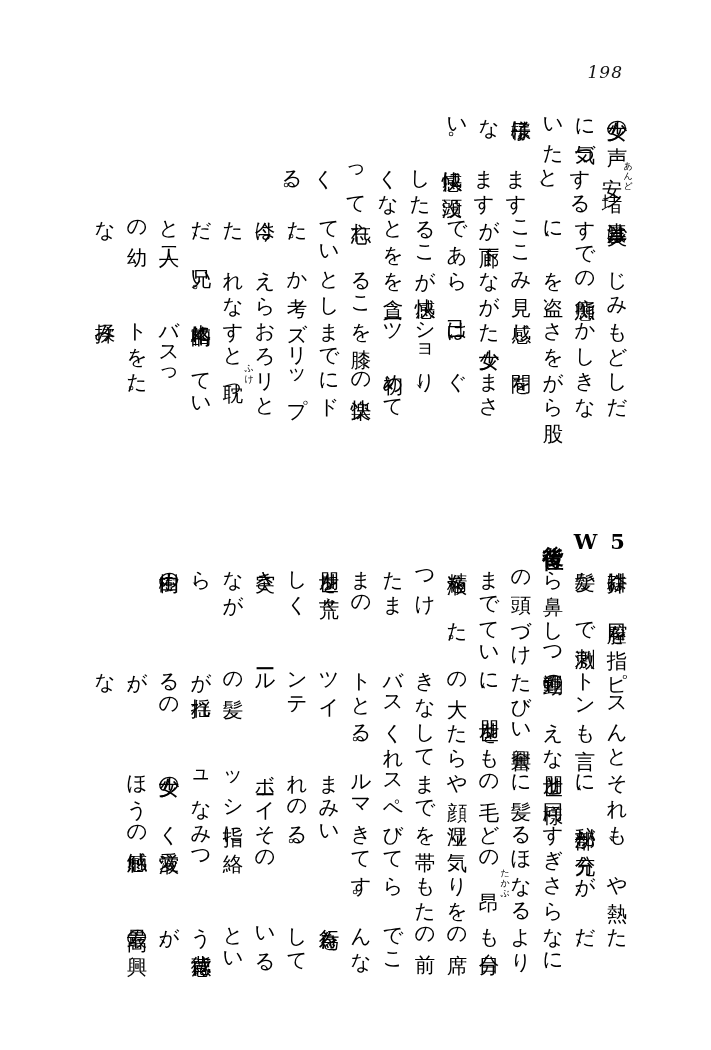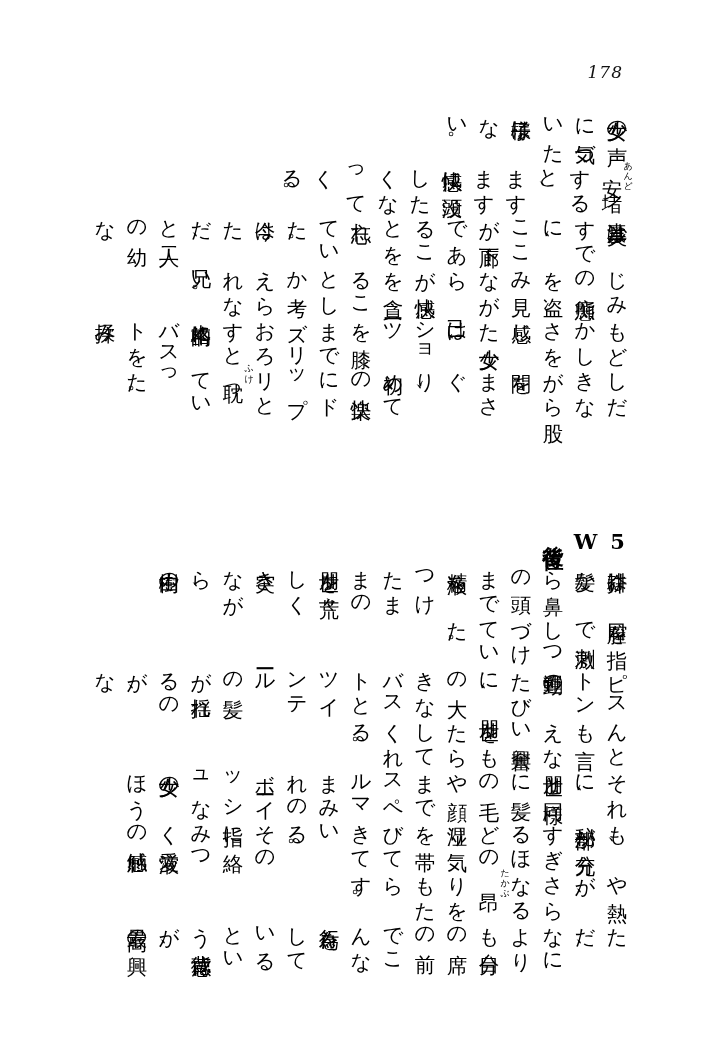--- a/index.html
+++ b/index.html
@@ -70,21 +70,21 @@
     font-size: 9px;
     letter-spacing: 0px;
     line-height: 1;
   }
 </style>
 </head>
 <body>
 
 <div class="page">
 
-  <div class="page-number">178</div>
+  <div class="page-number">198</div>
 
   <div class="text-block">
 
     <div class="column">少女の声に気づいた様子はない。</div>
 
     <div class="column"><ruby>安堵<rt>あんど</rt></ruby>すると、ますます快感に没頭したくなってくる。</div>
 
     <div class="column">真沙美はすでに、ここが廊下であることを忘れていた。　今はただ、兄と二人の幼な</div>
 
     <div class="column">じみの痴態を盗み見ながら、己が快感を貪ることしか考えられない。</div>

